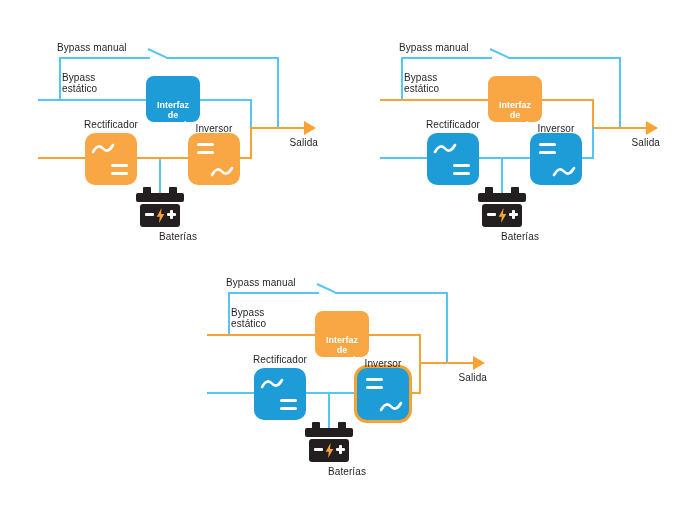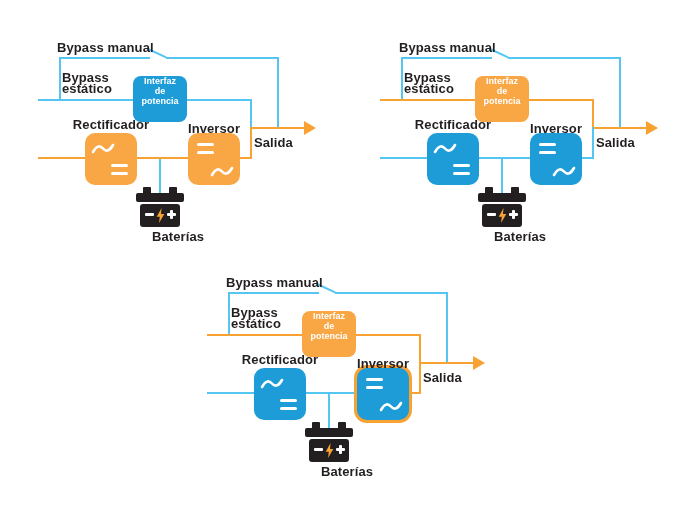--- a/index.html
+++ b/index.html
@@ -23,34 +23,34 @@
   .ln-main-a{left:8px;top:122px;width:47px;height:2px}
   .ln-main-b{left:107px;top:122px;width:51px;height:2px}
   .ln-inv-out{left:210px;top:122px;width:12px;height:2px}
   .drop-bot{left:220px;top:92px;width:2px;height:32px}
   .ln-batt{left:129px;top:124px;width:2px;height:34px}
   .arrow{position:absolute;left:274px;top:86px;width:0;height:0;z-index:1;
          border-top:7px solid transparent;border-bottom:7px solid transparent;
          border-left:12px solid var(--orange)}
 
   
-  .lbl{position:absolute;z-index:3;color:var(--ink);font-weight:bold;font-size:13px;line-height:11px;letter-spacing:.1px}
+  .lbl{position:absolute;z-index:3;color:var(--ink);font-weight:normal;font-size:10px;line-height:11px;letter-spacing:.1px}
   .lbl-manual{left:27px;top:7px}
   .lbl-estatico{left:32px;top:37px;width:58px;}
   .lbl-rect{left:39px;top:84px;width:84px;text-align:center}
   .lbl-inv{left:142px;top:88px;width:84px;text-align:center}
-  .lbl-salida{left:224px;top:102px;width:56px;text-align:left}
+  .lbl-salida{left:232px;top:102px;width:56px;text-align:right}
   .lbl-batt{left:120px;top:196px;width:56px;text-align:center}
   .lbl span{display:block}
 
   
   .box{position:absolute;z-index:2;border-radius:10px}
-  .bx-interfaz{left:103px;top:41px;width:54px;height:46px;border-radius:8px;color:#fff;
+  .bx-interfaz{left:116px;top:41px;width:54px;height:46px;border-radius:8px;color:#fff;
                font-weight:bold;font-size:9px;line-height:10px;text-align:center;
-               padding-top:0;box-sizing:border-box}
+               padding-top:24px;box-sizing:border-box}
   .bx-interfaz span{display:block}
   .bx-rect{left:55px;top:98px;width:52px;height:52px}
   .bx-inv{left:158px;top:98px;width:52px;height:52px}
 
   
   .sine{position:absolute;width:24px;height:13px}
   .sine.tl{left:6px;top:8px}  .sine.br{right:6px;bottom:8px}
   .eq{position:absolute;width:17px;height:11px}
   .eq.tl{left:9px;top:10px}   .eq.br{right:9px;bottom:10px}
   .eq i{position:absolute;left:0;width:17px;height:3.2px;background:#fff;border-radius:2px}

